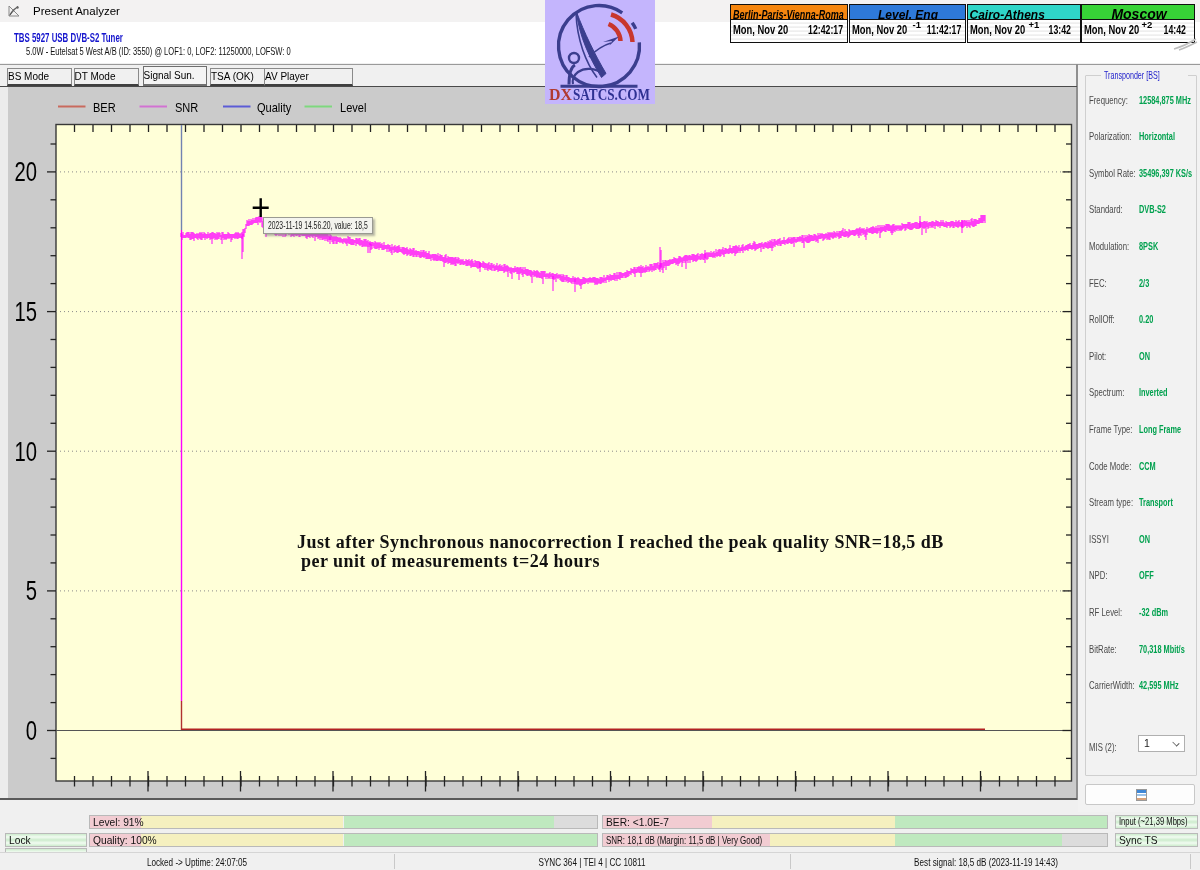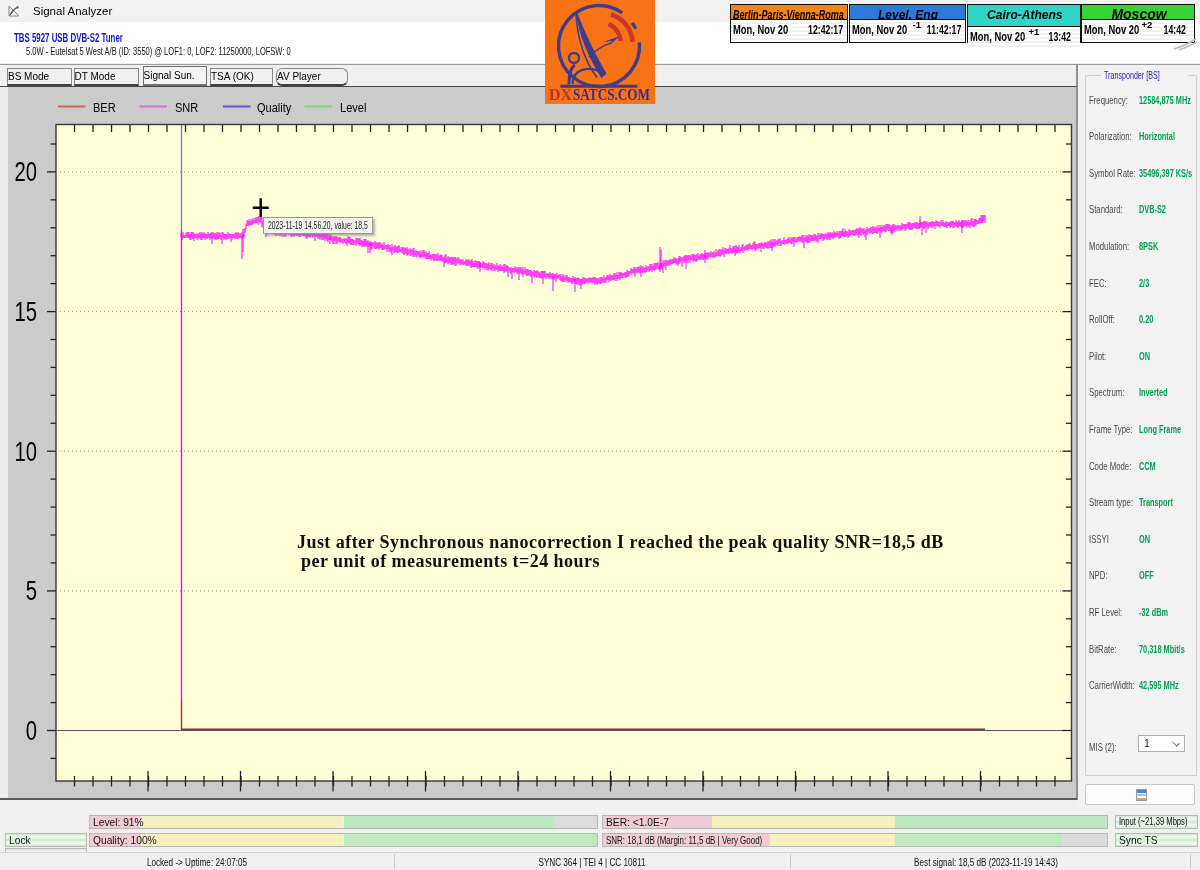--- a/index.html
+++ b/index.html
@@ -10,39 +10,39 @@
 </style>
 </head>
 <body>
 
 <div class="abs" style="left:0;top:0;width:1200px;height:22px;background:#f3f2f2;">
   <svg class="abs" style="left:7px;top:4px;" width="14" height="14" viewBox="0 0 14 14">
     <path d="M2 12 L11 2 M2 2 L12 12 M2 2 L2 12 L12 12" stroke="#888" stroke-width="1" fill="none"></path>
     <path d="M3 11 C5 7 8 4 11 3" stroke="#555" stroke-width="1.2" fill="none"></path>
     <circle cx="10.5" cy="3.5" r="1.2" fill="#666"></circle>
   </svg>
-  <div class="abs" style="left:33px;top:5px;font-size:11.5px;color:#000;">Signal Analyzer</div>
+  <div class="abs" style="left:33px;top:5px;font-size:11.5px;color:#000;">Present Analyzer</div>
 </div>
 
 <div class="abs" style="left:0;top:22px;width:1200px;height:41px;background:#ffffff;"></div>
 <div class="abs" style="left:14px;top:31px;font-size:12.5px;font-weight:bold;color:#1414cd;white-space:nowrap;transform:scaleX(0.63);transform-origin:left;">TBS 5927 USB DVB-S2 Tuner</div>
 <div class="abs" style="left:26px;top:45px;font-size:11.5px;color:#111;white-space:nowrap;transform:scaleX(0.655);transform-origin:left;">5.0W - Eutelsat 5 West A/B (ID: 3550) @ LOF1: 0, LOF2: 11250000, LOFSW: 0</div>
 
 <div class="abs" style="left:0;top:63.5px;width:1200px;height:1.5px;background:#9a9a9a;"></div>
 
 <div class="abs" style="left:0;top:65px;width:1080px;height:20.5px;background:#f0f0f0;"></div>
 
 <div class="abs" style="left:1078px;top:65px;width:122px;height:747px;background:#f2f2f2;"></div>
 <div class="abs" style="left:1076px;top:64px;width:1.5px;height:736px;background:#8f8f8f;"></div>
 
 <div class="tab" style="left:7px;width:64.5px;">BS Mode</div>
 <div class="tab" style="left:73.5px;width:65px;">DT Mode</div>
 <div class="tab" style="left:142.5px;width:64.5px;top:65.5px;height:20.5px;line-height:18px;background:#f4f4f4;border-color:#6f6f6f;">Signal Sun.</div>
 <div class="tab" style="left:210px;width:62.5px;">TSA (OK)</div>
-<div class="tab" style="left:276px;width:72px;border-radius:6px;">AV Player</div>
+<div class="tab" style="left:264px;width:89px;">AV Player</div>
 
 <div class="abs" style="left:0;top:85.5px;width:1077px;height:1.5px;background:#4a4a4a;"></div>
 
 <div class="abs" style="left:0;top:87px;width:8px;height:711px;background:#ececec;"></div>
 <div class="abs" style="left:8px;top:87px;width:1068px;height:711px;background:#cbcbcb;"></div>
 <div class="abs" style="left:0;top:798px;width:1077px;height:2px;background:#5a5a5a;"></div>
 <svg class="abs" style="left:0;top:87px;" width="1076" height="711" viewBox="0 0 1076 711">
 <path d="M58 19.5H85.5" stroke="#c96a5e" stroke-width="2"></path>
 <path d="M139.5 19.5H167" stroke="#d272d2" stroke-width="2"></path>
 <path d="M223 19.5H250.5" stroke="#5c5cd6" stroke-width="2"></path>
@@ -246,36 +246,36 @@
   </div>
 <div class="abs" style="left:848.5px;top:3.5px;width:117px;height:39.5px;border:1.5px solid #101010;background:#fff;z-index:6;">
 <div style="height:15.5px;background:#2E79D9;border-bottom:1.5px solid #101010;text-align:center;overflow:hidden;"><span style="display:inline-block;margin-left:2px;font-size:12px;font-weight:bold;font-style:italic;line-height:15.5px;transform:scaleX(1.0);transform-origin:center;white-space:nowrap;">Level, Eng</span></div>
 <div style="position:relative;height:20px;background:repeating-linear-gradient(180deg,#ffffff 0px,#ffffff 2px,#e7e7e7 3px,#f6f6f6 4px);">
 <span style="position:absolute;left:2px;top:3px;font-size:12.5px;font-weight:bold;white-space:nowrap;transform:scaleX(0.75);transform-origin:left;">Mon, Nov 20</span>
 <span style="position:absolute;left:63px;top:-1px;font-size:9.5px;font-weight:bold;">-1</span>
 <span style="position:absolute;right:3px;top:3px;font-size:12.5px;font-weight:bold;white-space:nowrap;transform:scaleX(0.7);transform-origin:right;">11:42:17</span>
 </div>
   </div>
 <div class="abs" style="left:966.5px;top:3.5px;width:114.5px;height:39.5px;border:1.5px solid #101010;background:#fff;z-index:6;">
-<div style="height:22px;background:#2FD5C8;border-bottom:1.5px solid #101010;text-align:center;overflow:hidden;"><span style="display:inline-block;margin-left:2px;font-size:12px;font-weight:bold;font-style:italic;line-height:15.5px;transform:scaleX(1.0);transform-origin:center;white-space:nowrap;">Cairo-Athens</span></div>
+<div style="height:15px;background:#2FD5C8;border-bottom:1.5px solid #101010;text-align:left;overflow:hidden;"><span style="display:inline-block;margin-left:2px;font-size:12px;font-weight:bold;font-style:italic;line-height:15.5px;transform:scaleX(1.0);transform-origin:center;white-space:nowrap;">Cairo-Athens</span></div>
 <div style="position:relative;height:20px;background:repeating-linear-gradient(180deg,#ffffff 0px,#ffffff 2px,#e7e7e7 3px,#f6f6f6 4px);">
 <span style="position:absolute;left:2px;top:3px;font-size:12.5px;font-weight:bold;white-space:nowrap;transform:scaleX(0.75);transform-origin:left;">Mon, Nov 20</span>
 <span style="position:absolute;left:61px;top:-1px;font-size:9.5px;font-weight:bold;">+1</span>
 <span style="position:absolute;right:9px;top:3px;font-size:12.5px;font-weight:bold;white-space:nowrap;transform:scaleX(0.7);transform-origin:right;">13:42</span>
 </div>
   </div>
 <div class="abs" style="left:1081px;top:3.5px;width:114px;height:39.5px;border:1.5px solid #101010;background:#fff;z-index:6;">
 <div style="height:15.5px;background:#37D337;border-bottom:1.5px solid #101010;text-align:center;overflow:hidden;"><span style="display:inline-block;margin-left:2px;font-size:14px;font-weight:bold;font-style:italic;line-height:15.5px;transform:scaleX(1.0);transform-origin:center;white-space:nowrap;">Moscow</span></div>
 <div style="position:relative;height:20px;background:repeating-linear-gradient(180deg,#ffffff 0px,#ffffff 2px,#e7e7e7 3px,#f6f6f6 4px);">
 <span style="position:absolute;left:2px;top:3px;font-size:12.5px;font-weight:bold;white-space:nowrap;transform:scaleX(0.75);transform-origin:left;">Mon, Nov 20</span>
 <span style="position:absolute;left:59.5px;top:-1px;font-size:9.5px;font-weight:bold;">+2</span>
 <span style="position:absolute;right:8px;top:3px;font-size:12.5px;font-weight:bold;white-space:nowrap;transform:scaleX(0.7);transform-origin:right;">14:42</span>
 </div>
   </div>
-<div class="abs" style="left:545px;top:0;width:110px;height:104px;background:#f97316;z-index:5;">
+<div class="abs" style="left:545px;top:0;width:110px;height:104px;background:#c4b5fd;z-index:5;">
 <svg width="110" height="104" viewBox="0 0 110 104">
   <circle cx="54" cy="46" r="40.5" fill="none" stroke="#3b3e8e" stroke-width="3.4" pathLength="360" stroke-dasharray="310 20 10 20" transform="rotate(-5 54 46)"></circle>
   <path d="M15.5 86.2 H 92.5" stroke="#3b3e8e" stroke-width="3" fill="none"></path>
   <g fill="none" stroke="#c8372d" stroke-width="4.5">
     <path d="M66 14.5 A30 30 0 0 1 87.5 42"></path>
     <path d="M63.5 24 A19 19 0 0 1 75.5 41"></path>
   </g>
   <path d="M31.5 12 C 39 32 50 55 61 73.5 L 56.5 77.5 C 45 59 34 36 31.5 12 Z" fill="#3b3e8e" stroke="#3b3e8e" stroke-width="1"></path>
   <path d="M31 13 C 32 40 41 63 52 77.5" fill="none" stroke="#3b3e8e" stroke-width="1.6"></path>
   <path d="M59 74 C 50 68 40 67 33 72 C 29 75 27 80 28 84" fill="none" stroke="#3b3e8e" stroke-width="2.2"></path>

